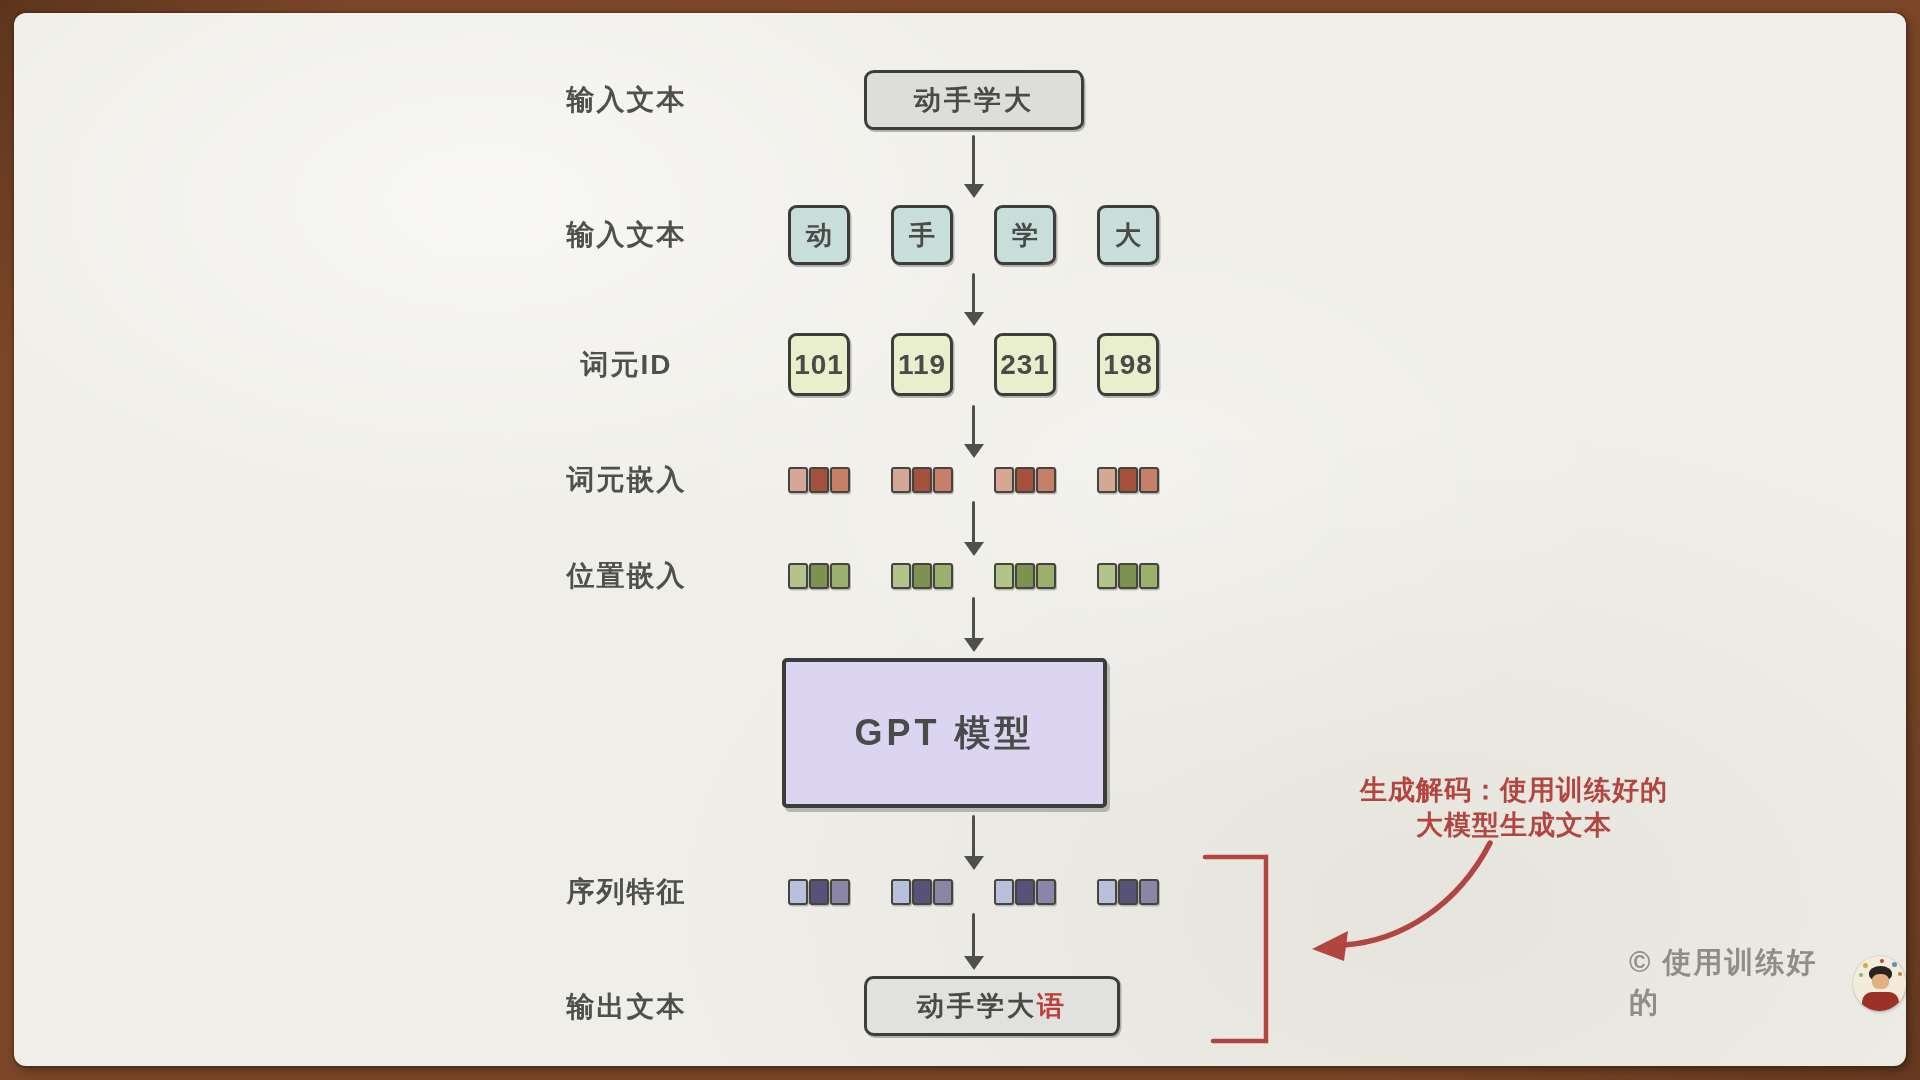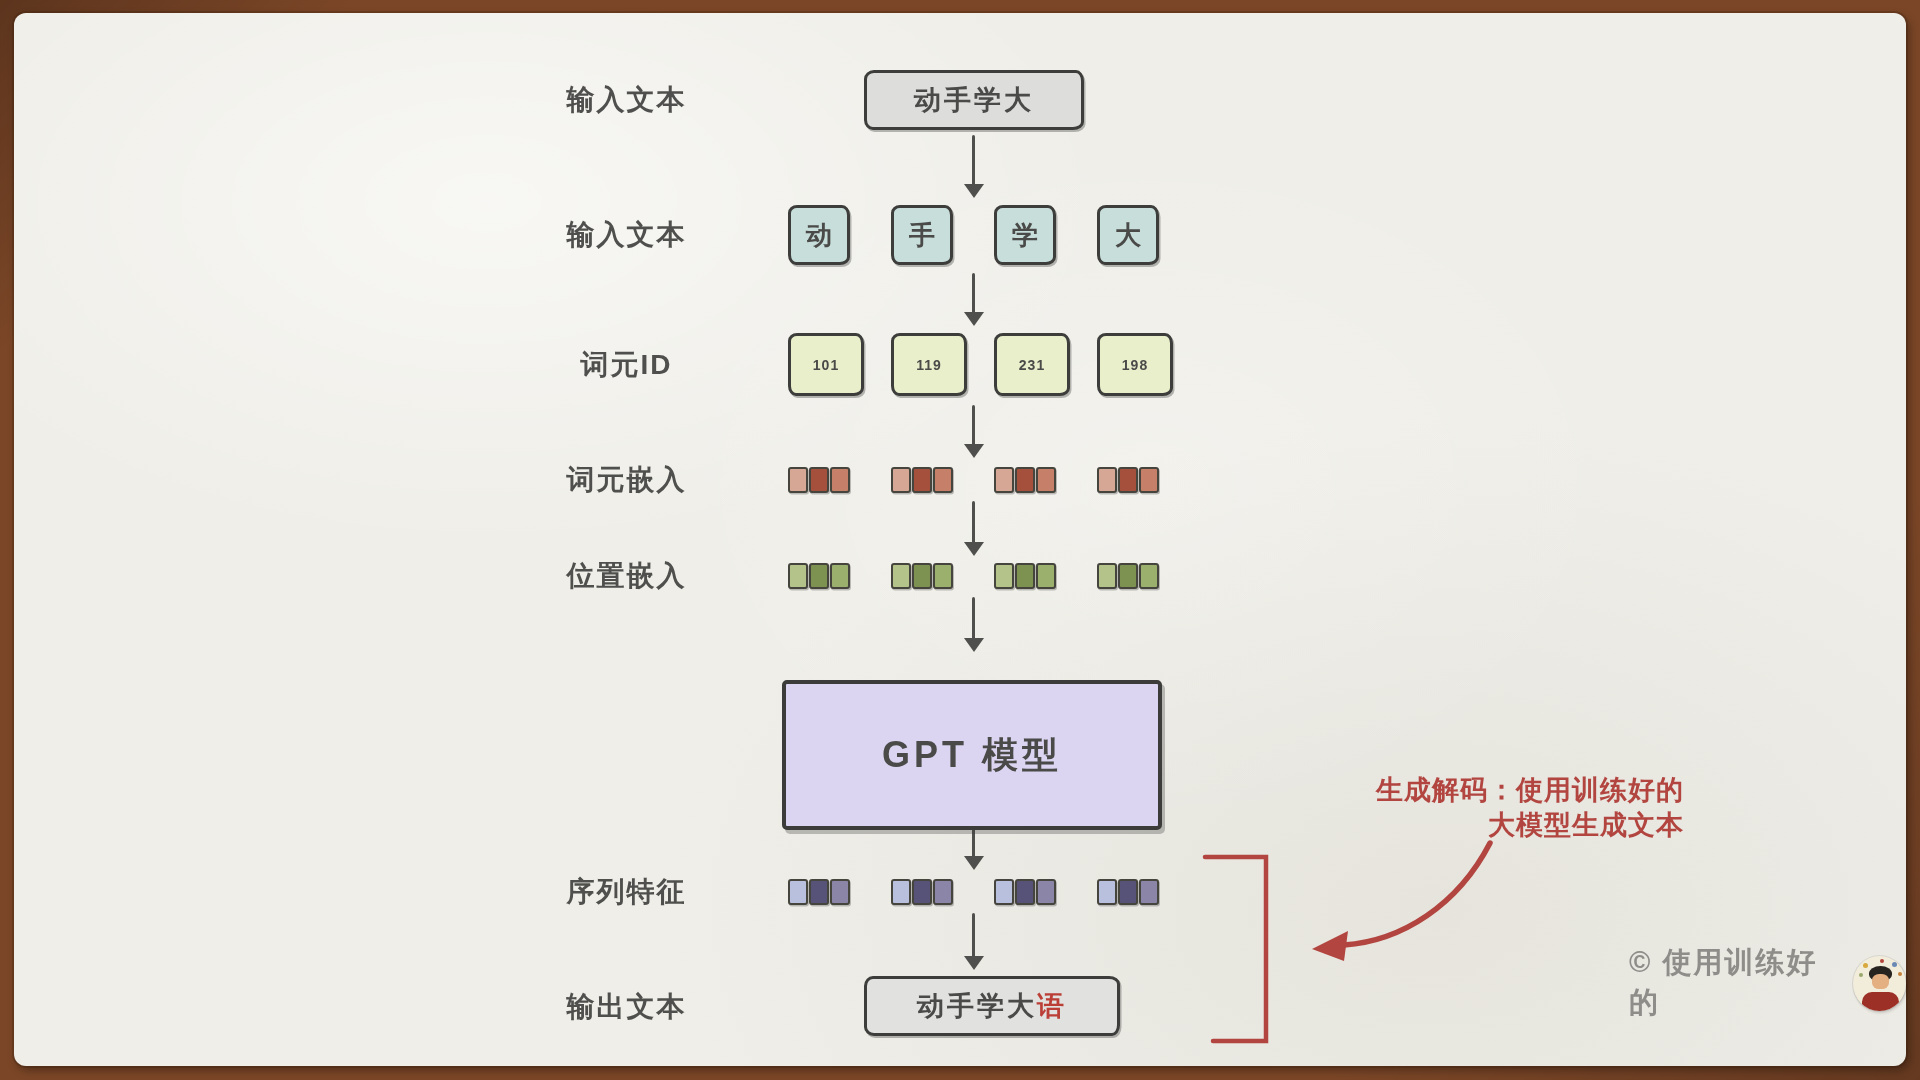--- a/index.html
+++ b/index.html
@@ -36,26 +36,26 @@
   .sbox {
     position:absolute; display:flex; align-items:center; justify-content:center;
     border:3px solid #3d3d3b;
     box-shadow:1.5px 2px 0 rgba(61,61,59,.35);
     color:#4a4a48; font-weight:700;
   }
   .input-box  { left:850px; top:57px;  width:220px; height:60px; background:#dddddb; border-radius:10px 8px 11px 9px/9px 11px 8px 10px; font-size:27px; letter-spacing:3px; }
   .output-box { left:850px; top:963px; width:256px; height:60px; background:#e1e1df; border-radius:9px 11px 8px 10px/10px 8px 11px 9px; font-size:27px; letter-spacing:3px; }
   .output-box .hl { font-weight:700; }
   .token-box  { top:192px; width:62px; height:60px; background:#c7dedb; border-radius:9px 8px 10px 8px/8px 10px 8px 10px; font-size:26px; }
-  .id-box     { top:320px; width:76px; height:63px; background:#e9eecb; border-radius:9px 8px 10px 8px/8px 10px 8px 10px; font-size:14px; letter-spacing:1px;align-items:center; }
+  .id-box     { top:320px; width:62px; height:63px; background:#e9eecb; border-radius:9px 8px 10px 8px/8px 10px 8px 10px; font-size:28px; letter-spacing:1px;align-items:center; }
   .gpt-box {
-    left:768px; top:645px; width:380px; height:150px;
+    left:768px; top:645px; width:325px; height:150px;
     background:#dbd5f1; border:4px solid #3c3c3a; border-radius:5px;
     box-shadow:3px 4px 0 rgba(60,60,58,.3);
-    font-size:36px; letter-spacing:4px;margin-top:22px;
+    font-size:36px; letter-spacing:4px;
   }
 
   
   .c0 { left:774px; } .c1 { left:877px; } .c2 { left:980px; } .c3 { left:1083px; }
 
   
   .emb-group { position:absolute; width:62px; height:26px; display:flex; gap:1px; }
   .emb-group .sw {
     flex:1; height:100%;
     border:2px solid #45453e; border-radius:3px;
@@ -66,21 +66,21 @@
   .v-arrow { position:absolute; left:958px; width:3px; background:#4f4f4d; border-radius:2px; }
   .v-arrow::after {
     content:""; position:absolute; left:50%; bottom:-13px; transform:translateX(-50%);
     border-left:10px solid transparent; border-right:10px solid transparent;
     border-top:14px solid #4f4f4d;
   }
 
   
   .annotation {
     position:absolute; left:1330px; top:760px; width:340px;
-    text-align:right; font-size:27px; font-weight:700; line-height:35px;
+    text-align:center; font-size:27px; font-weight:700; line-height:35px;
     letter-spacing:1px;
   }
   .red-svg { position:absolute; }
 
   
   .watermark { position:absolute; left:1615px; top:930px; display:flex; align-items:center; gap:12px; }
   .watermark .wm-text { font-size:29px; font-weight:700; color:#8e8d89; letter-spacing:2px; }
   .avatar {
     position:relative; width:55px; height:55px; border-radius:50%;
     background:#f2ecdb; overflow:hidden;

